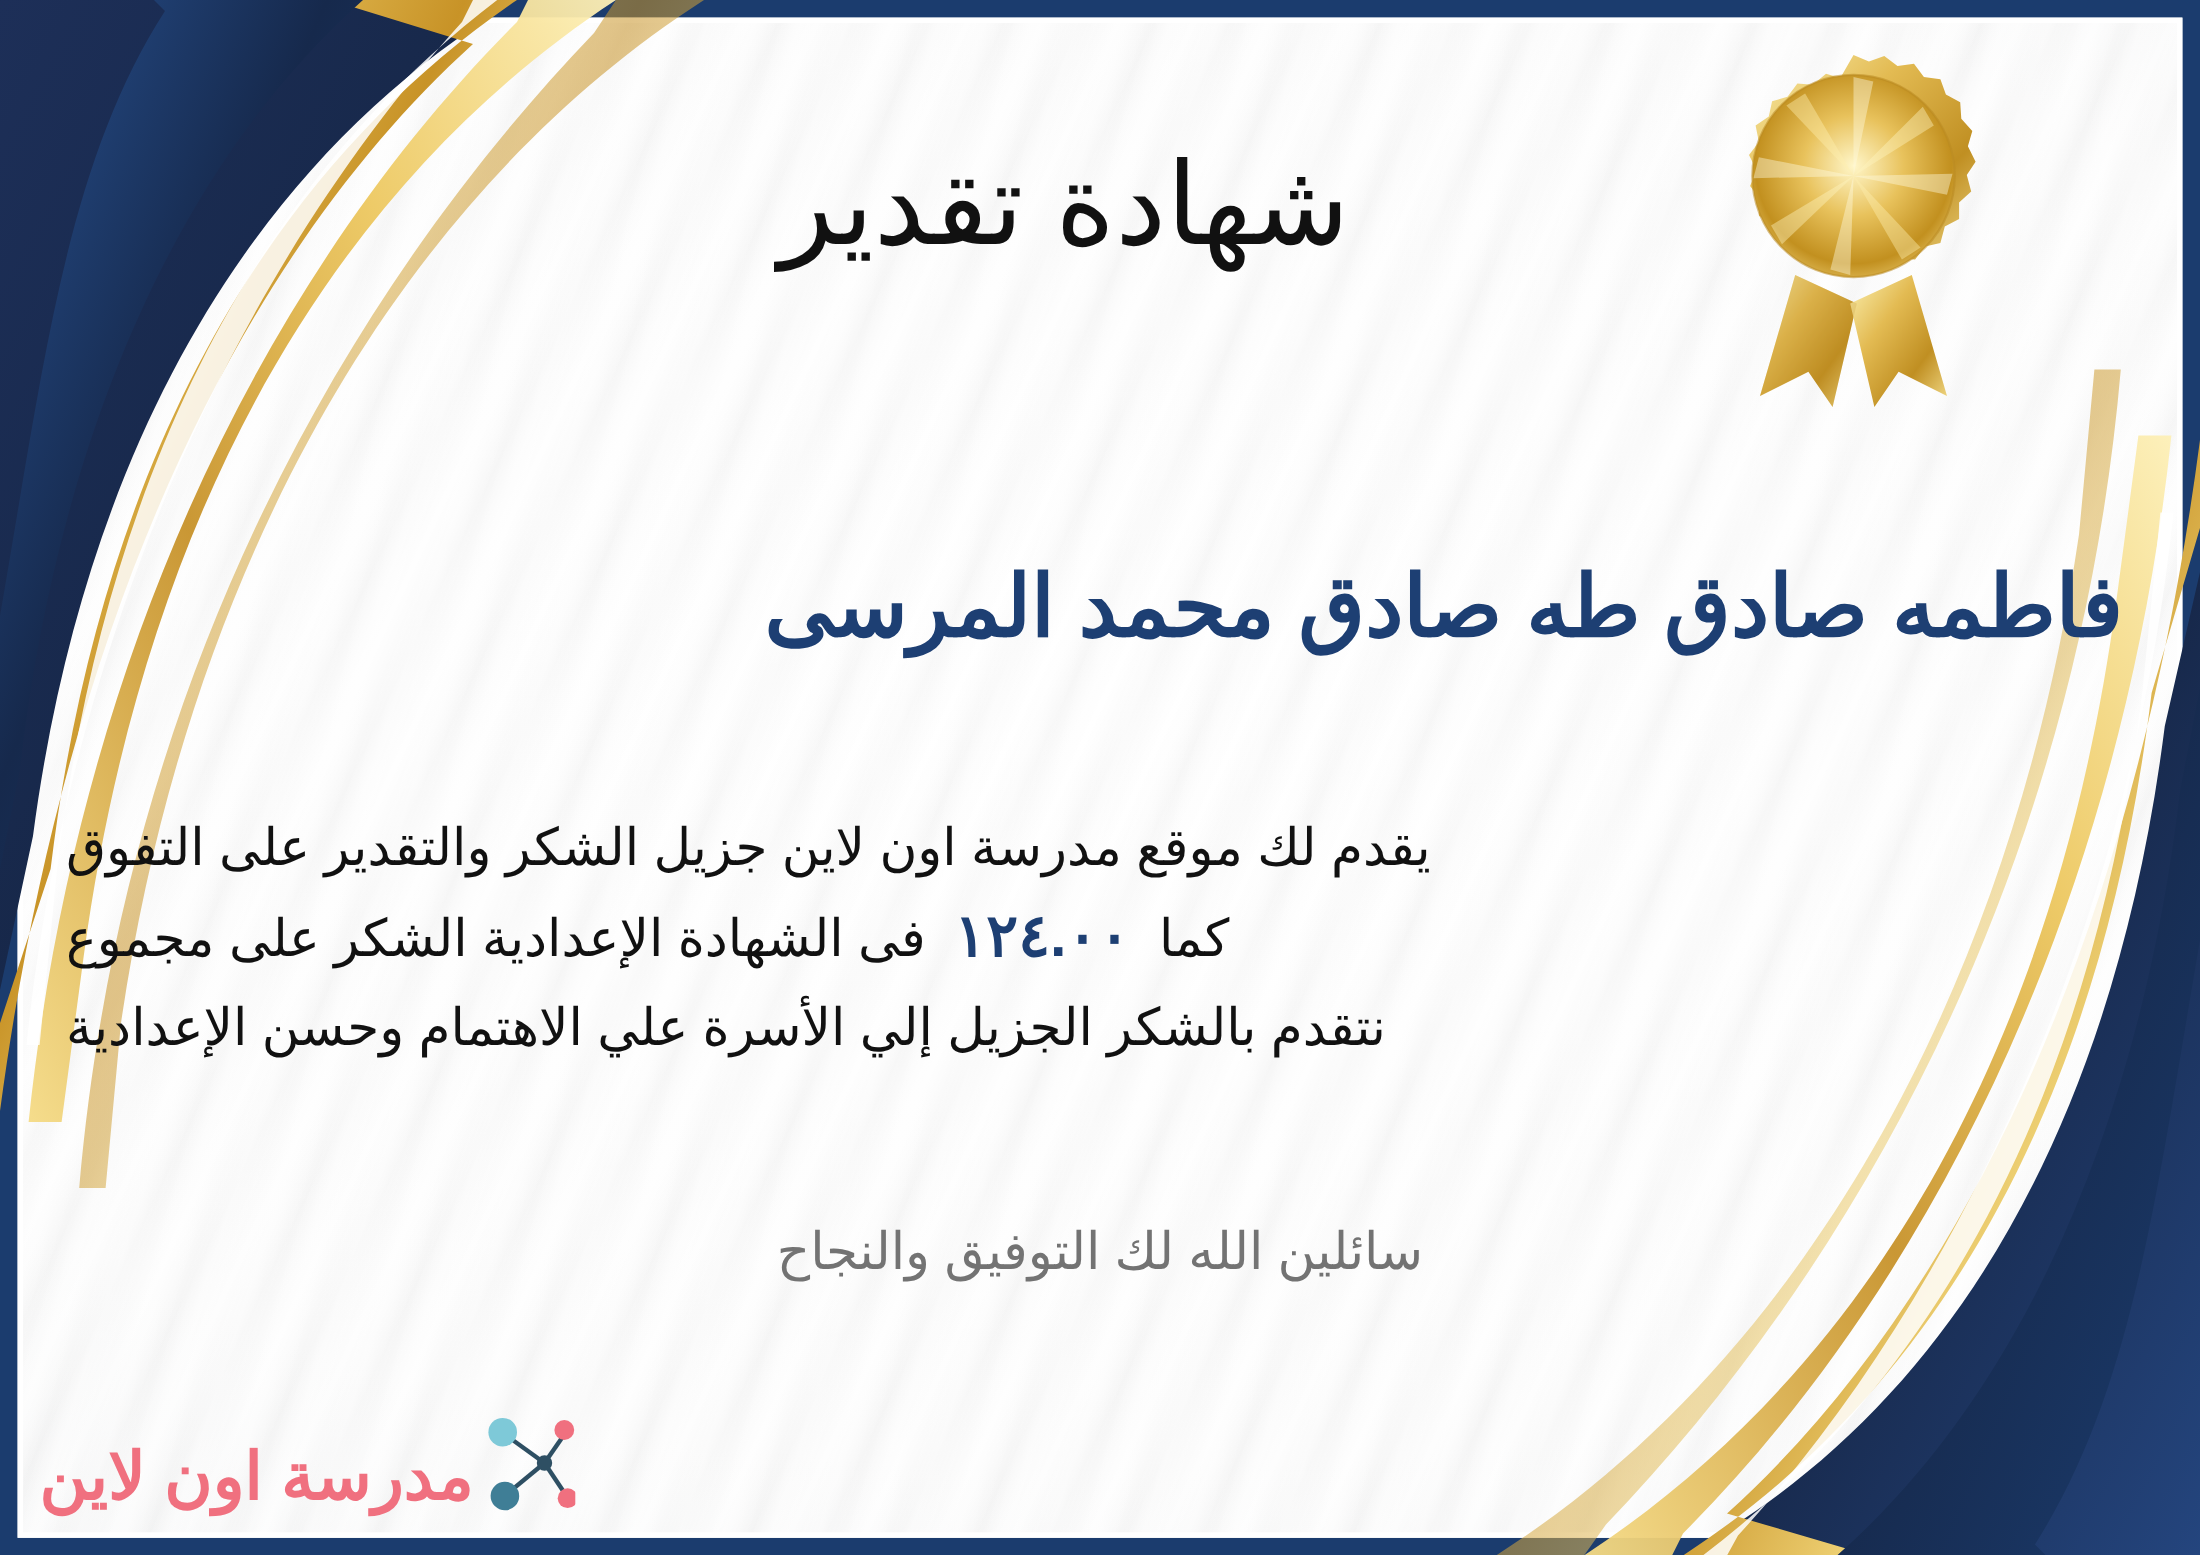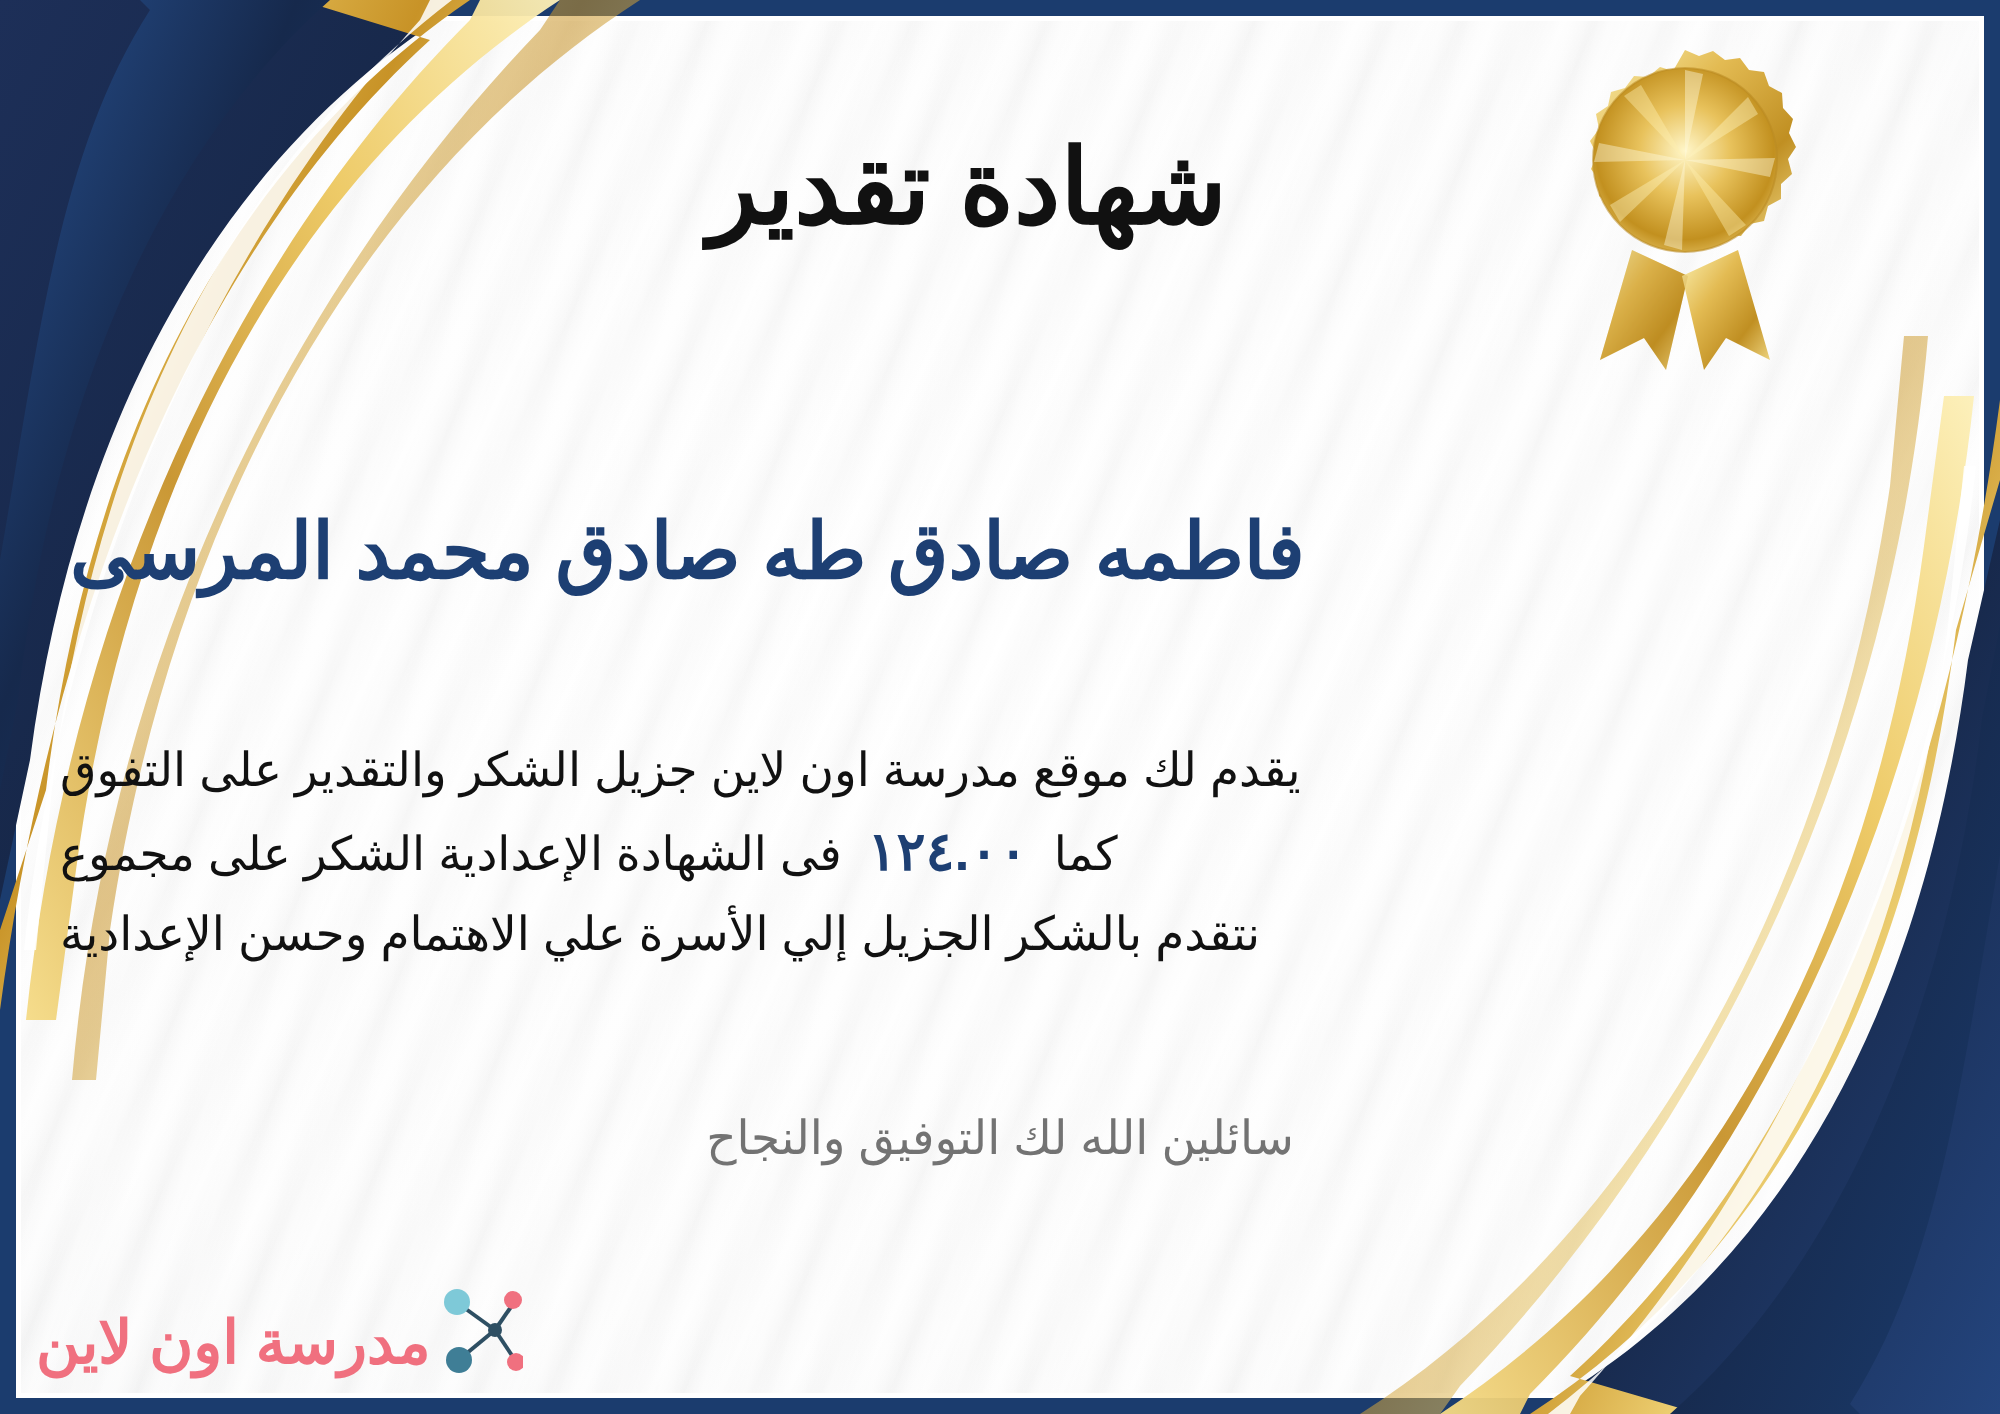--- a/index.html
+++ b/index.html
@@ -83,32 +83,32 @@
 
   .cert-title {
     position: absolute;
     top: 128px;
     left: 0;
     right: 0;
     text-align: center;
     font-size: 104px;
     line-height: 1.15;
     color: #111111;
-    font-weight: 700;
+    font-weight: 400;
     letter-spacing: 1px;
     padding-right: 65px;
     box-sizing: border-box;
   }
 
   .recipient-name {
     position: absolute;
     top: 505px;
     left: 70px;
     right: 70px;
-    text-align: left;
+    text-align: right;
     font-size: 78px;
     line-height: 1.18;
     color: #1d3f73;
     font-weight: 700;
   }
 
   .body-block {
     position: absolute;
     top: 732px;
     left: 60px;

